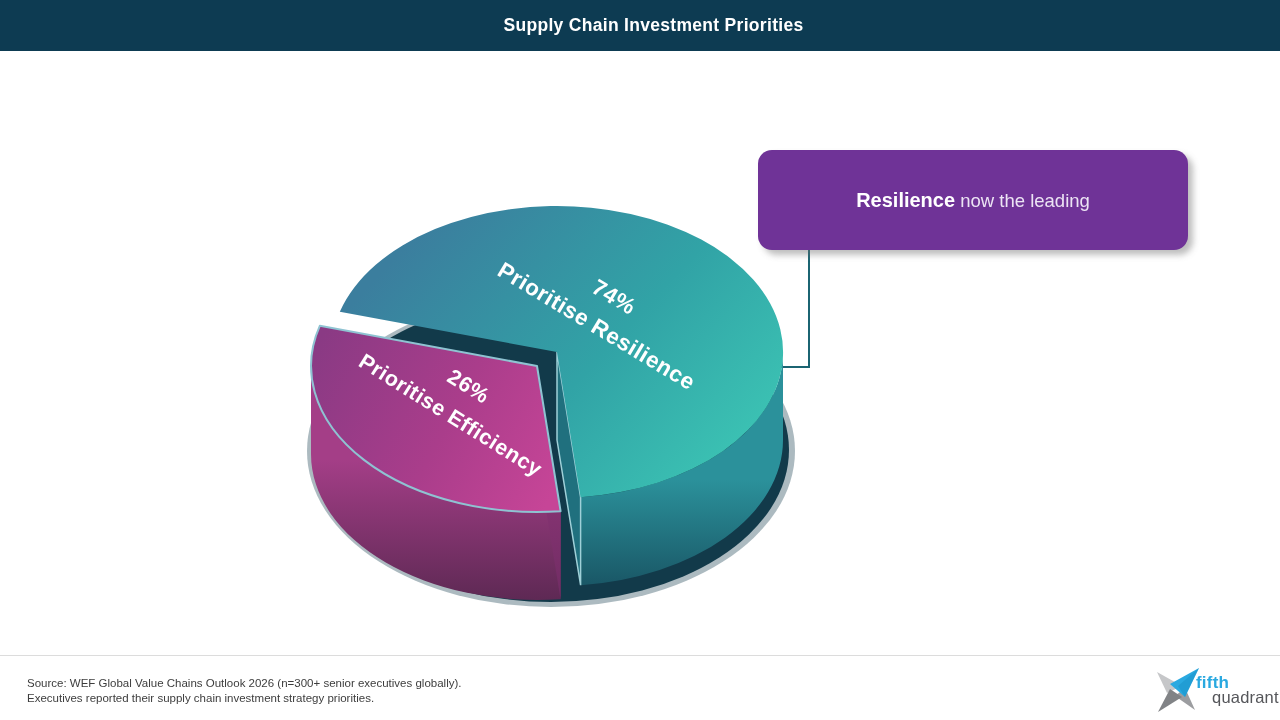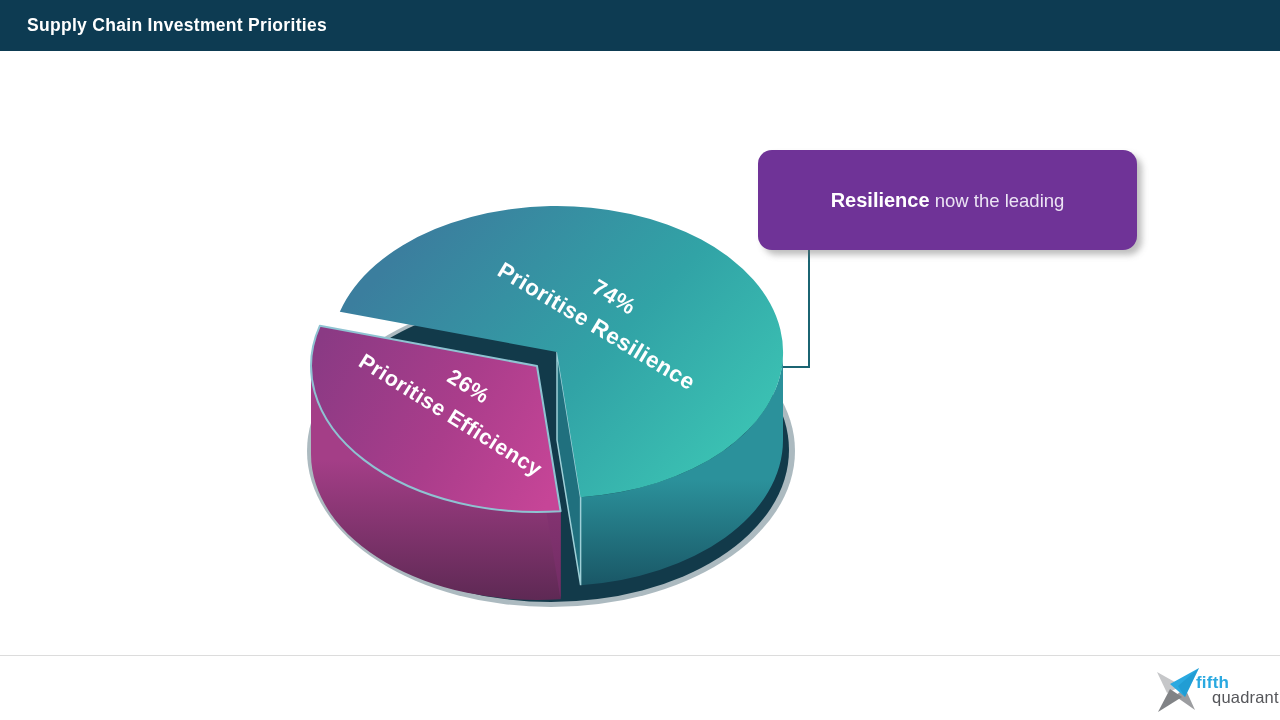--- a/index.html
+++ b/index.html
@@ -1,25 +1,25 @@
 <!DOCTYPE html>
 <html><head>
 <meta charset="utf-8">
 <style>
   html,body{margin:0;padding:0;background:#ffffff;}
   .slide{position:relative;width:1280px;height:720px;background:#ffffff;overflow:hidden;
          font-family:"Liberation Sans",sans-serif;}
   
   .header-bar{position:absolute;left:0;top:0;width:1280px;height:51px;background:#0d3b52;}
   .header-bar h1{margin:0;padding:0 0 0 27px;line-height:51px;font-size:17.5px;font-weight:bold;
-                 color:#ffffff;letter-spacing:.3px;}
+                 color:#ffffff;letter-spacing:.3px;text-align:center;}
   
   .pie-svg{position:absolute;left:0;top:0;}
   
-  .callout{position:absolute;left:758px;top:150px;width:379px;height:100px;background:#6f3397;
+  .callout{position:absolute;left:758px;top:150px;width:430px;height:100px;background:#6f3397;
            border-radius:14px;box-shadow:5px 5px 6px rgba(110,110,110,.45);color:#ece4f4;
            display:flex;flex-direction:column;justify-content:center;text-align:center;
            font-size:18.5px;line-height:36px;}
   .callout .hl{font-weight:bold;font-size:20px;color:#ffffff;}
   
   .footer-divider{position:absolute;left:0;top:655px;width:1280px;height:1px;background:#dcdcdc;}
   .source-block{position:absolute;left:27px;top:676px;font-size:11.5px;color:#3d3d3d;line-height:15px;}
   .logo{position:absolute;left:1154px;top:664px;display:flex;align-items:center;justify-content:flex-end;}
   .logo-words{margin-left:-6px;display:flex;flex-direction:column;}
   .logo-top{font-size:17px;font-weight:bold;color:#2aa9e0;line-height:14px;letter-spacing:.2px;}
@@ -82,20 +82,24 @@
       <text x="460" y="391" font-size="21.5" letter-spacing="0.5">26%</text>
       <text x="460" y="425" font-size="21.5" letter-spacing="0.5">Prioritise Efficiency</text>
     </g>
   </svg>
 
   <div class="callout">
     <div><span class="hl">Resilience</span><span> now the leading</span></div>
   </div>
 
   <div class="footer-divider"></div>
+  <div class="source-block">
+    <div>Source: WEF Global Value Chains Outlook 2026 (n=300+ senior executives globally).</div>
+    <div>Executives reported their supply chain investment strategy priorities.</div>
+  </div>
 
   <div class="logo">
     <svg width="48" height="52" viewBox="0 0 48 52">
       <polygon points="3,8 28,22 13,29" fill="#c6c7c9"></polygon>
       <polygon points="41,46 21,32 31,24" fill="#9c9da0"></polygon>
       <polygon points="4,48 16,25 28,33" fill="#818386"></polygon>
       <polygon points="45,4 16,20 31,33" fill="#2aa9e0"></polygon>
       <polygon points="45,4 24,22 31,33" fill="#1286be" opacity="0.35"></polygon>
     </svg>
     <div class="logo-words">

